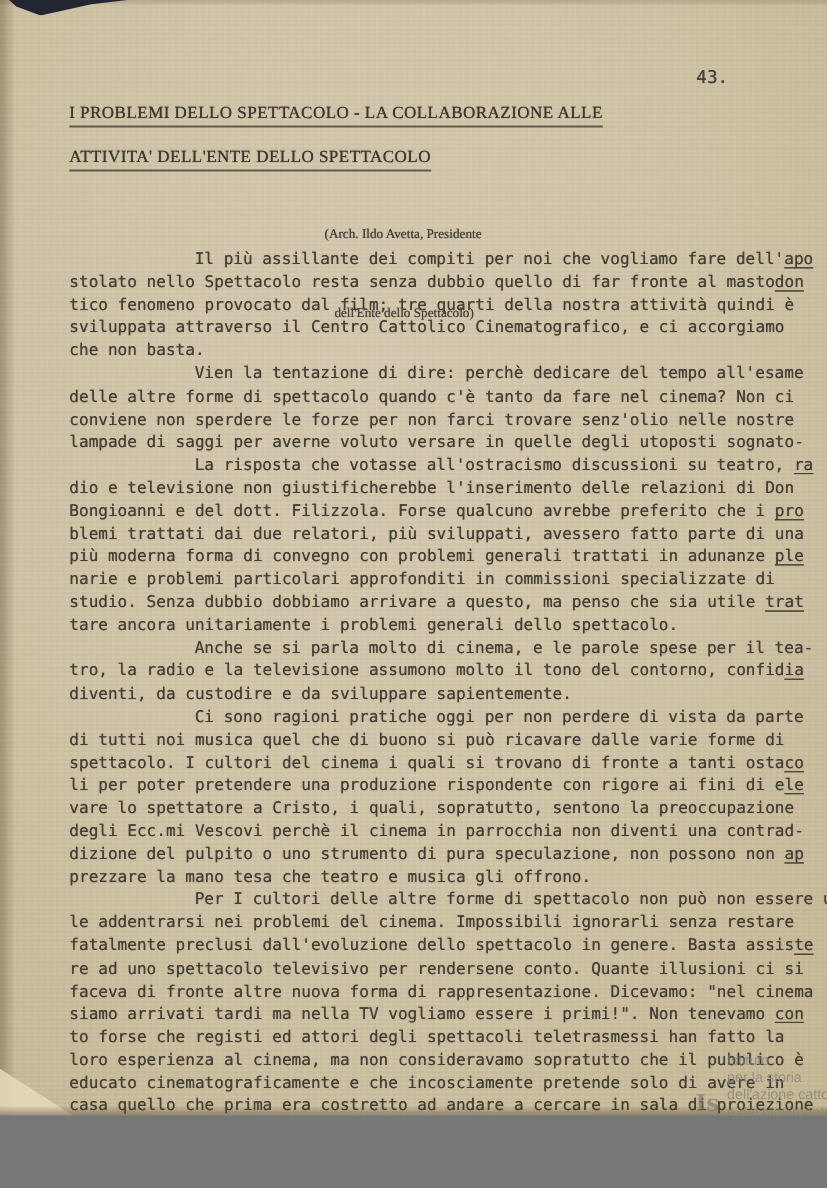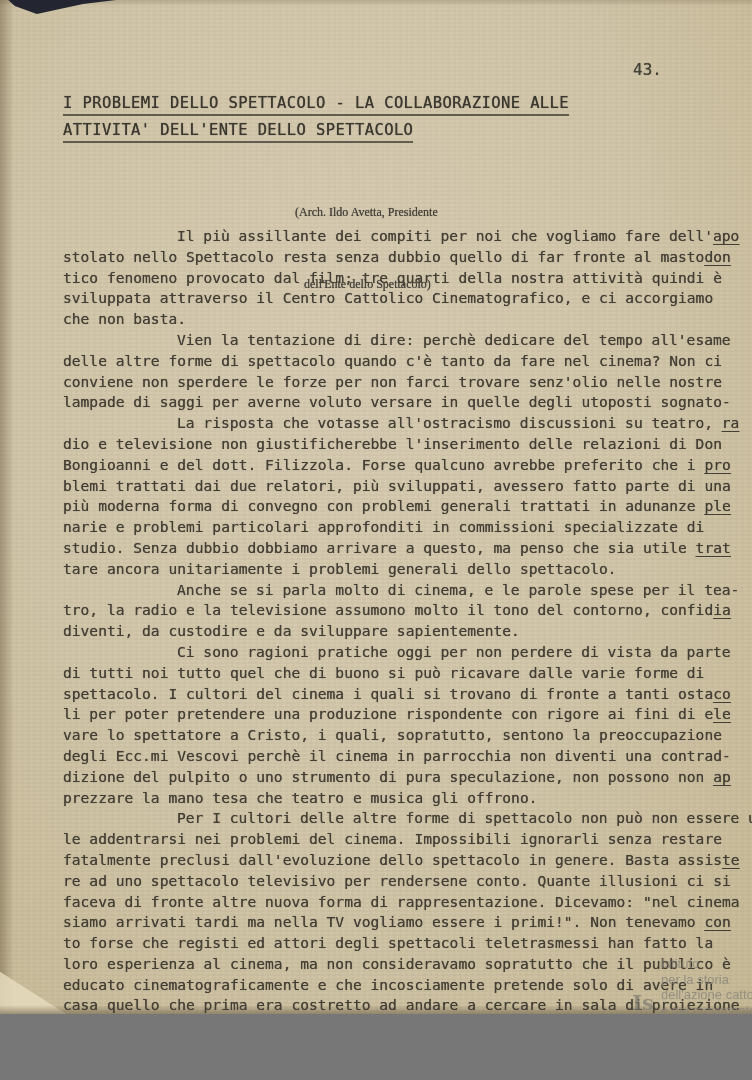--- a/index.html
+++ b/index.html
@@ -28,21 +28,21 @@
   .corner-mark { position:absolute; left:6px; top:0; width:110px; height:14px;
                  background:#232631;
                  clip-path:polygon(2% 0, 100% 0, 70% 28%, 28% 100%, 8% 42%); }
 
   .pagenum { position:absolute; left:633px; top:60px; font-size:16px;
              color:#45423a; text-shadow:0 0 .7px rgba(69,66,58,.9); }
 
   .title-block { position:absolute; left:63px; top:94px; }
   .title-line  { display:table; white-space:pre; font-size:15.5px; letter-spacing:.4px;
                  color:#3b382f; text-shadow:0 0 .8px rgba(59,56,47,.95);
-                 border-bottom:2px solid rgba(62,58,48,.75); padding-bottom:2px; margin-bottom:5px; }
+                 border-bottom:2px solid rgba(62,58,48,.75); padding-bottom:2px; margin-bottom:18px;font-family:Liberation Serif, serif; }
 
   .byline { position:absolute; left:295px; top:152px; font-size:12px; line-height:24px;
             color:#45423a; text-shadow:0 0 .7px rgba(69,66,58,.85); white-space:pre;font-family:Liberation Serif, serif; }
   .byline .bl2 { padding-left:9px; }
 
   .body-text { position:absolute; left:63px; top:226px; width:682px;
                font-size:14.6px; line-height:20.8px; color:#443f35;
                text-shadow:0 0 .7px rgba(68,63,53,.85); }
   .line { white-space:pre; }
   .line.first { padding-left:114px; }
@@ -96,21 +96,21 @@
       <div class="line">Bongioanni e del dott. Filizzola. Forse qualcuno avrebbe preferito che i <span class="hyph">pro</span></div>
       <div class="line">blemi trattati dai due relatori, più sviluppati, avessero fatto parte di una</div>
       <div class="line">più moderna forma di convegno con problemi generali trattati in adunanze <span class="hyph">ple</span></div>
       <div class="line">narie e problemi particolari approfonditi in commissioni specializzate di</div>
       <div class="line">studio. Senza dubbio dobbiamo arrivare a questo, ma penso che sia utile <span class="hyph">trat</span></div>
       <div class="line">tare ancora unitariamente i problemi generali dello spettacolo.</div>
       <div class="line first">Anche se si parla molto di cinema, e le parole spese per il tea-</div>
       <div class="line">tro, la radio e la televisione assumono molto il tono del contorno, confid<span class="hyph">ia</span></div>
       <div class="line">diventi, da custodire e da sviluppare sapientemente.</div>
       <div class="line first">Ci sono ragioni pratiche oggi per non perdere di vista da parte</div>
-      <div class="line">di tutti noi tutto quel che di buono si può ricavare dalle varie forme di</div>
+      <div class="line">di tutti noi musica quel che di buono si può ricavare dalle varie forme di</div>
       <div class="line">spettacolo. I cultori del cinema i quali si trovano di fronte a tanti osta<span class="hyph">co</span></div>
       <div class="line">li per poter pretendere una produzione rispondente con rigore ai fini di e<span class="hyph">le</span></div>
       <div class="line">vare lo spettatore a Cristo, i quali, sopratutto, sentono la preoccupazione</div>
       <div class="line">degli Ecc.mi Vescovi perchè il cinema in parrocchia non diventi una contrad-</div>
       <div class="line">dizione del pulpito o uno strumento di pura speculazione, non possono non <span class="hyph">ap</span></div>
       <div class="line">prezzare la mano tesa che teatro e musica gli offrono.</div>
       <div class="line first">Per I cultori delle altre forme di spettacolo non può non essere u</div>
       <div class="line">le addentrarsi nei problemi del cinema. Impossibili ignorarli senza restare</div>
       <div class="line">fatalmente preclusi dall'evoluzione dello spettacolo in genere. Basta assis<span class="hyph">te</span></div>
       <div class="line">re ad uno spettacolo televisivo per rendersene conto. Quante illusioni ci si</div>

